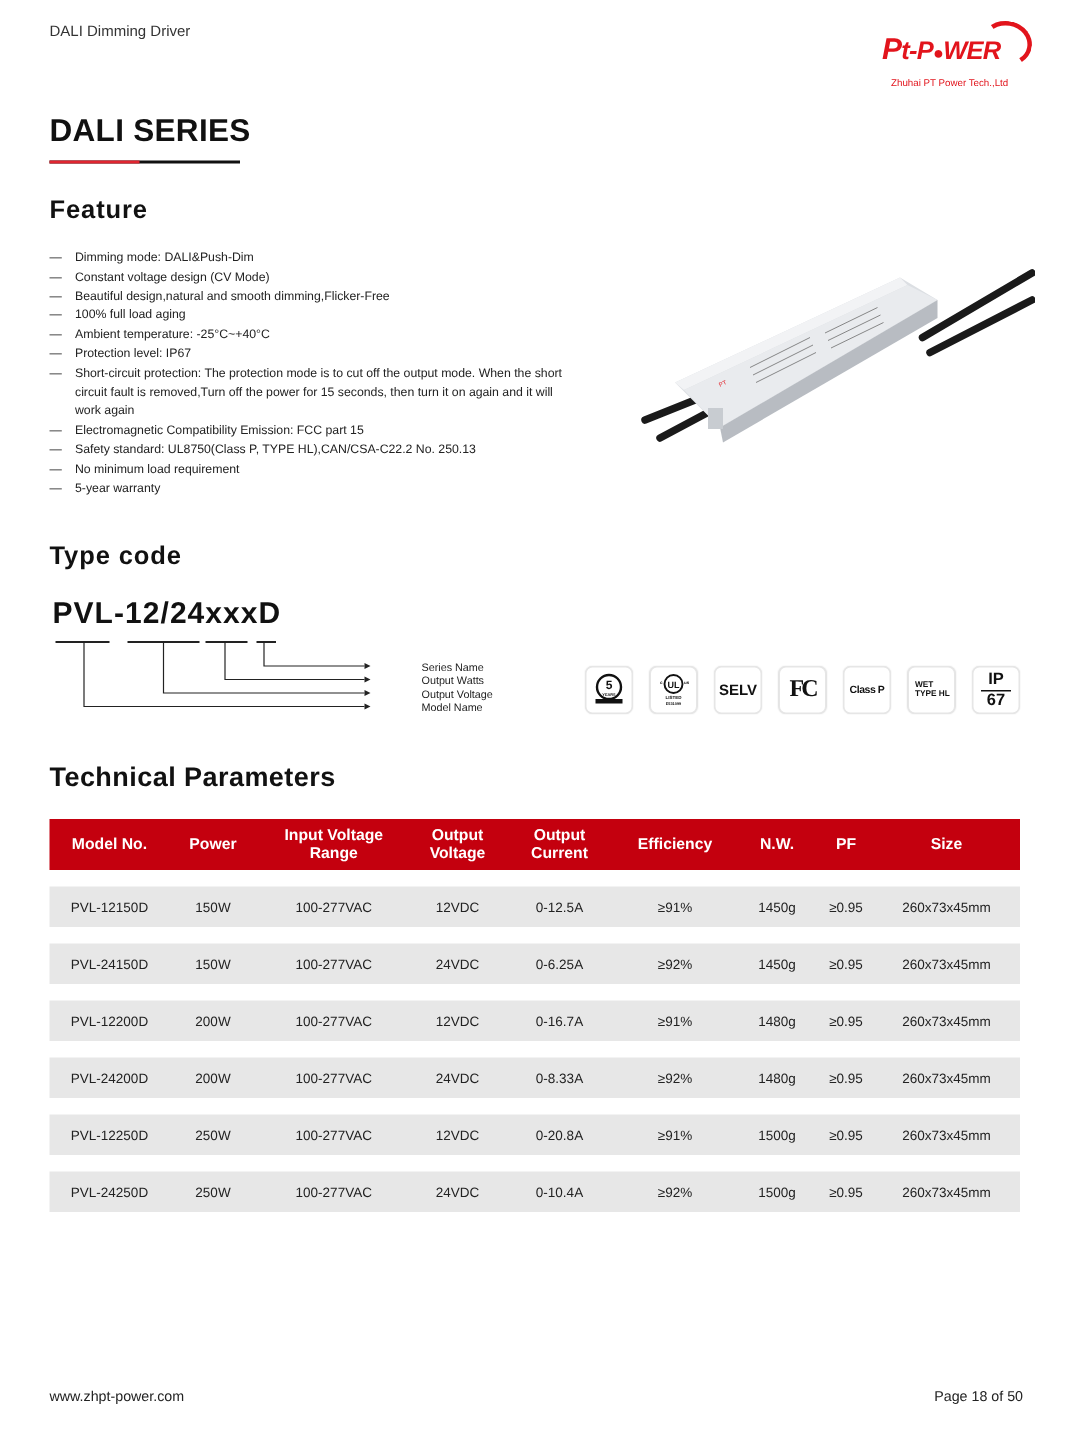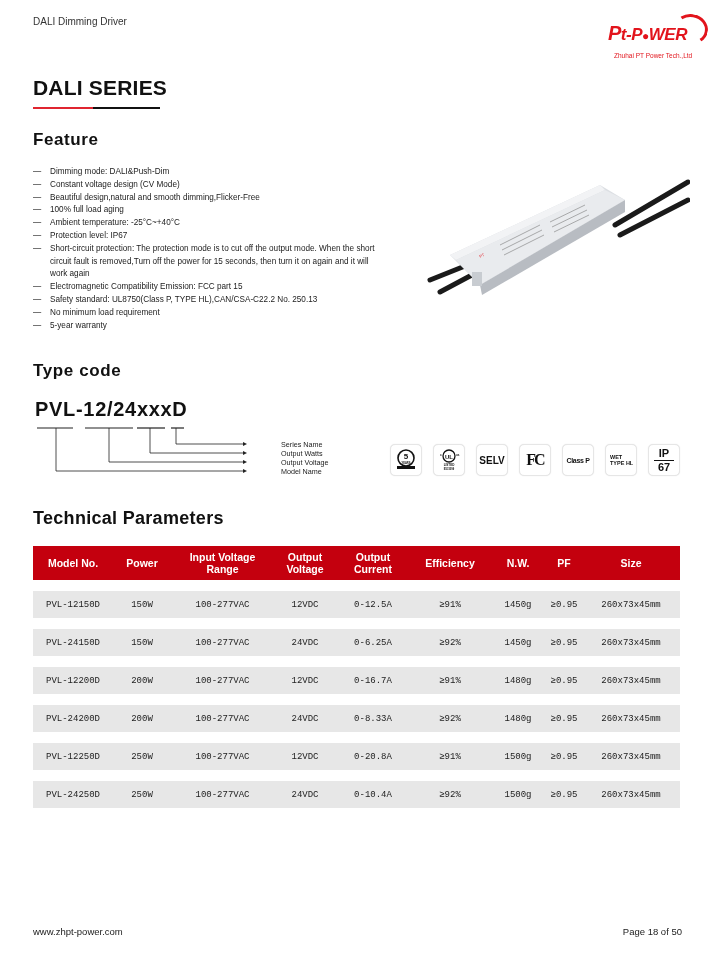--- a/index.html
+++ b/index.html
@@ -1,21 +1,21 @@
 <!DOCTYPE html>
 <html><head>
 <meta charset="utf-8">
 <style>
   * { margin:0; padding:0; box-sizing:border-box; }
   html, body { width:712px; height:960px; background:#ffffff; overflow:hidden; }
   body { position:relative; font-family:"Liberation Sans", sans-serif; color:#222; }
 
   .hdr-doc { position:absolute; left:33px; top:16px; font-size:10px; color:#333; }
 
-  .logo { position:absolute; left:608px; top:20px; width:100px; height:42px;text-align:right; }
+  .logo { position:absolute; left:588px; top:20px; width:100px; height:42px;text-align:right; }
   .logo-text { position:absolute; left:0; top:2px; font-family:"Liberation Sans", sans-serif; font-weight:bold; font-style:italic; font-size:17px; color:#e2141c; letter-spacing:-0.5px; }
   .logo-text .big { font-size:20px; }
   .logo-swoosh { position:absolute; left:66px; top:-6px; width:34px; height:30px; border:3px solid #e2141c; border-left-color:transparent; border-bottom-color:transparent; border-radius:50%; transform:rotate(10deg); }
   .logo-sub { position:absolute; left:6px; top:32px; font-size:6.5px; color:#e2141c; white-space:nowrap; }
 
   .series-title { position:absolute; left:33px; top:76px; font-size:21px; font-weight:bold; color:#111; letter-spacing:0.2px;text-align:right; }
   .series-line { position:absolute; left:33px; top:107px; width:127px; height:2px; background:#111; }
   .series-line .red { position:absolute; left:0; top:0; width:60px; height:2px; background:#e02530; }
 
   .sec-title { position:absolute; left:33px; font-size:17px; font-weight:bold; color:#111; letter-spacing:0.6px; }
@@ -29,21 +29,21 @@
   .typecode { position:absolute; left:35px; top:398px; font-size:20px; font-weight:bold; color:#111; letter-spacing:0.7px;text-align:center; }
   .tc-diagram { position:absolute; left:35px; top:425px; width:300px; height:55px; }
   .tc-label { position:absolute; left:246px; font-size:7.2px; color:#222; }
 
   .badges { position:absolute; left:390px; top:444px; display:flex; gap:11px; }
   .badge { width:32px; height:32px; border:1px solid #e6e6e6; border-radius:5px; background:#fff; display:flex; align-items:center; justify-content:center; font-weight:bold; color:#111; box-shadow:0 0 1px #ddd; }
 
   .table { position:absolute; left:33px; top:546px; width:647px; }
   .thead { height:34px; background:#c4000e; display:flex; align-items:center; }
   .th { color:#fff; font-weight:bold; font-size:10.5px; line-height:12px; text-align:center; }
-  .trow { height:27px; background:#e7e7e7; margin-top:11px; display:flex; align-items:center;font-family:Liberation Mono, monospace; }
+  .trow { height:27px; background:#e7e7e7; margin-top:11px; display:flex; align-items:center; }
   .td { font-size:9px; color:#222; text-align:center; }
   .c1{width:80px;} .c2{width:58px;} .c3{width:103px;} .c4{width:62px;} .c5{width:74px;} .c6{width:80px;} .c7{width:56px;} .c8{width:36px;} .c9{width:98px;}
 
   .footer-url { position:absolute; left:33px; top:926px; font-size:9.5px; color:#222; }
   .footer-page { position:absolute; right:30px; top:926px; font-size:9.5px; color:#222; }
 </style>
 </head>
 <body>
 
 <div class="hdr-doc">DALI Dimming Driver</div>

